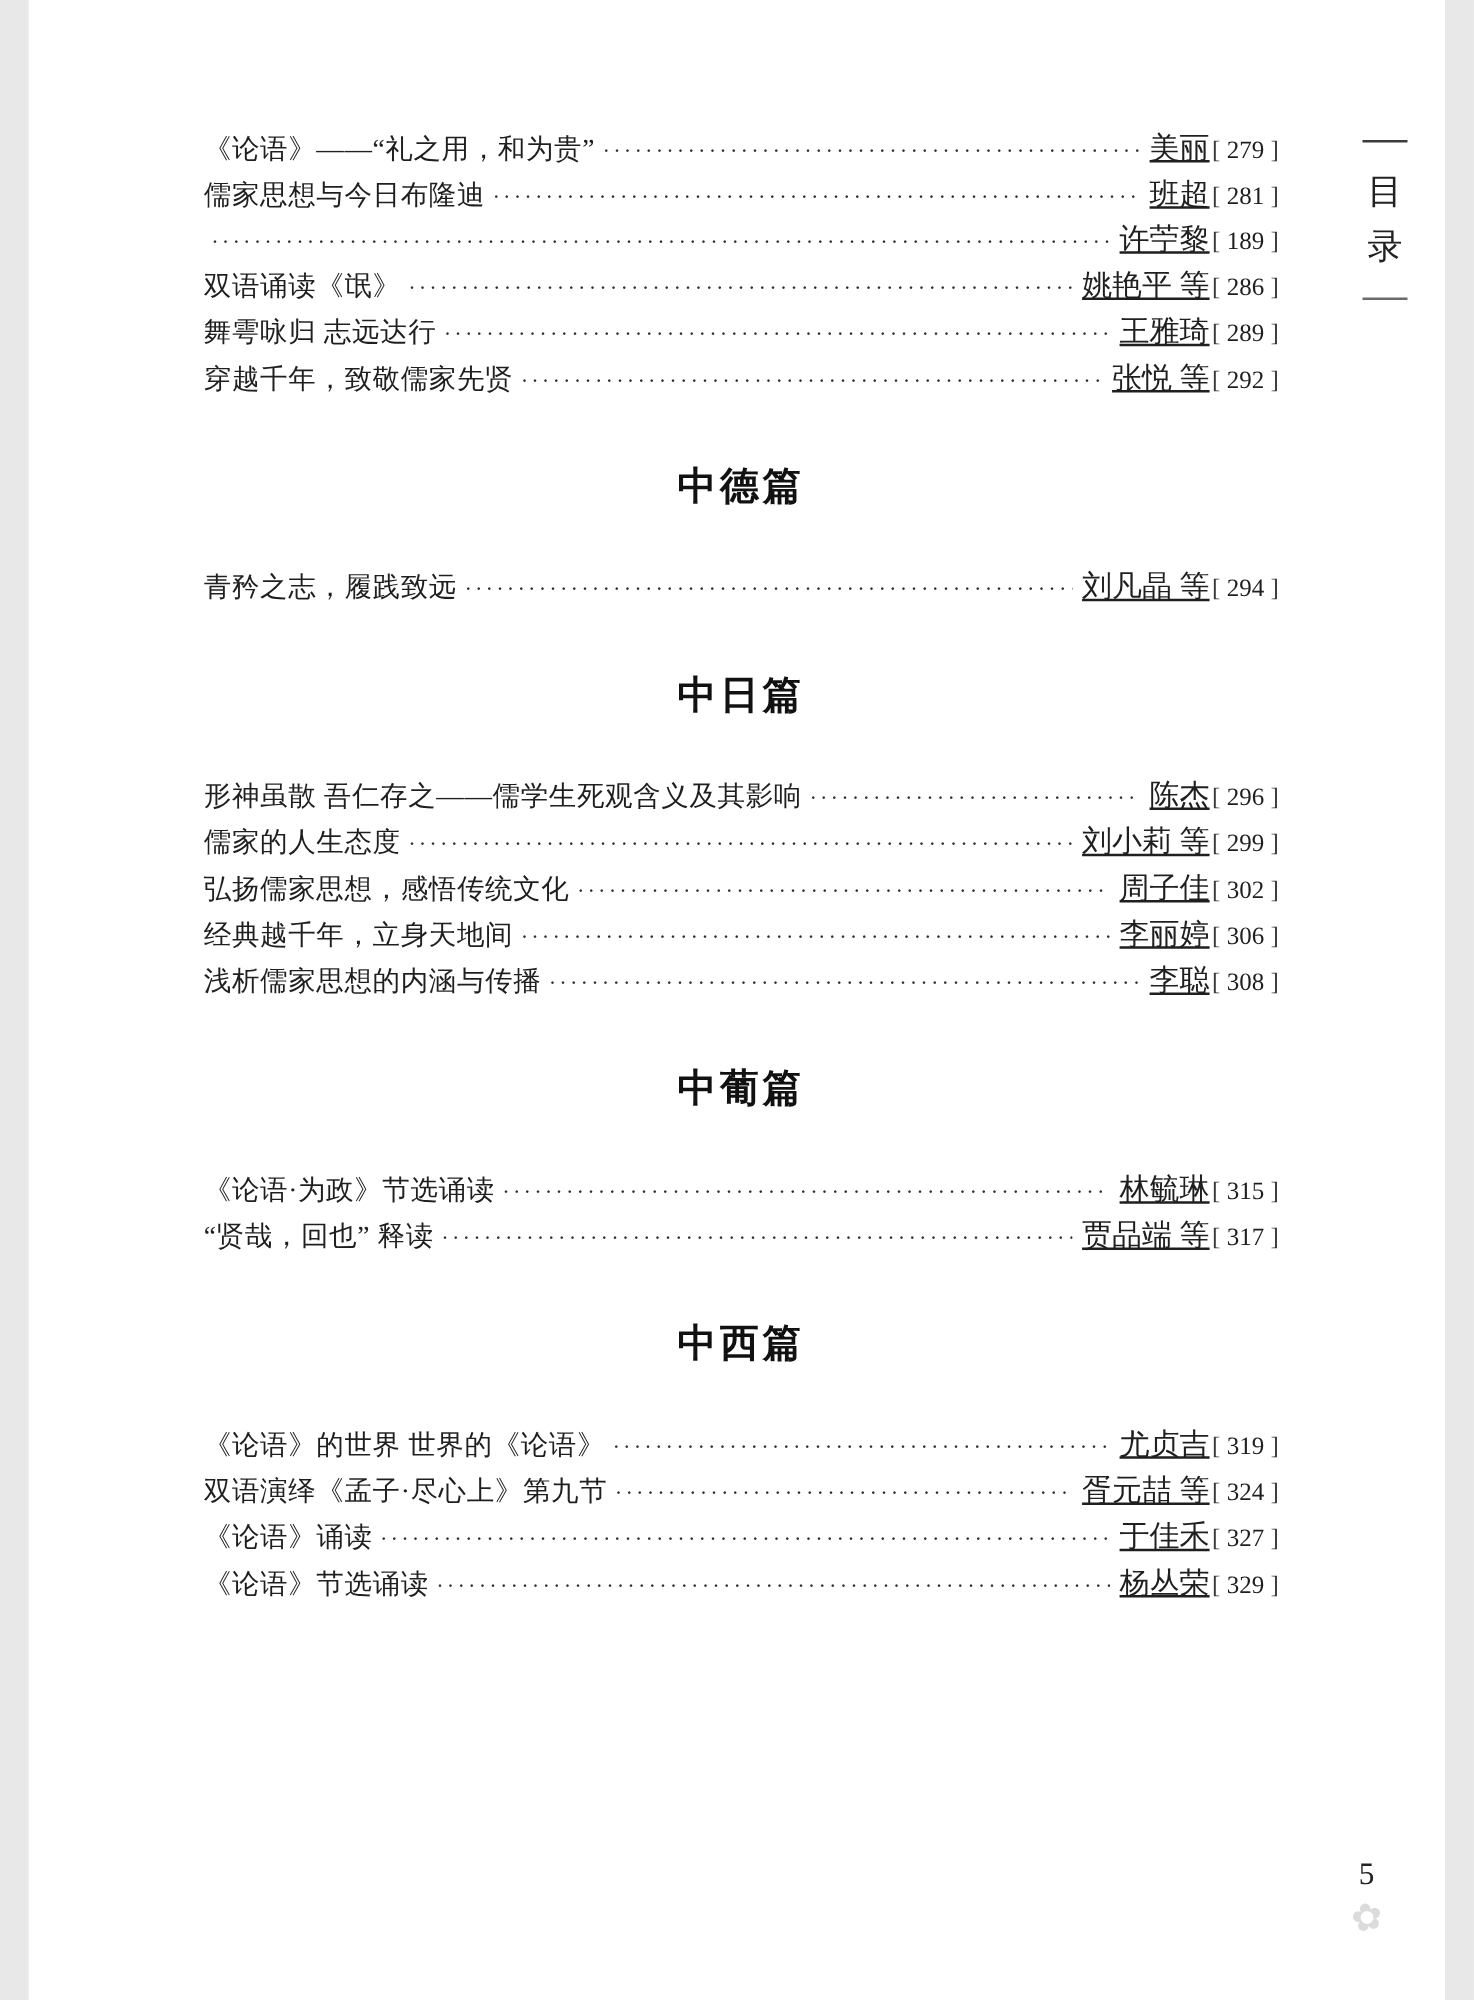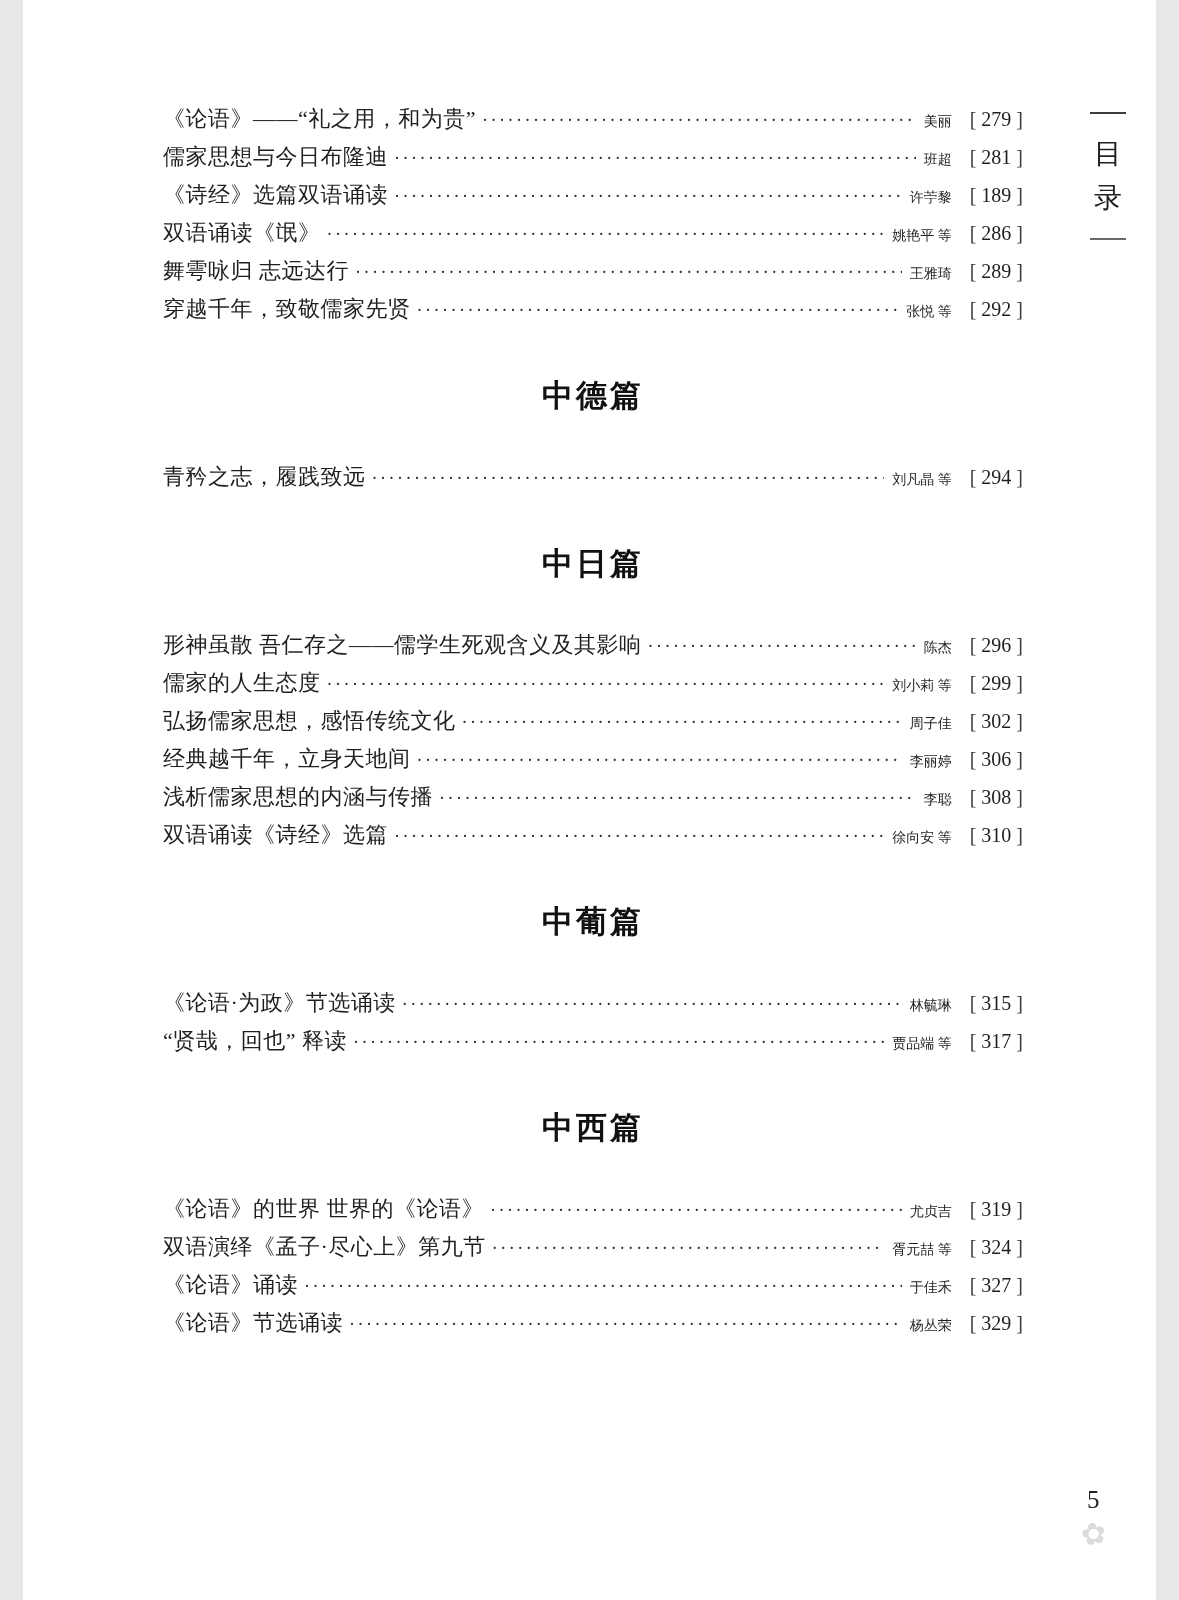--- a/index.html
+++ b/index.html
@@ -41,22 +41,23 @@
     margin: 0 8px 0 6px;
     font-size: 18px;
     letter-spacing: 2.5px;
     color: #2e2e2e;
   }
   .leader::after {
     content: "········································································································································································";
   }
   .entry-author {
     flex: 0 0 auto;
-    font-size: 14px;
-    margin-right: 18px;
+    font-size: 24px;
+    margin-right: 2px;
+    text-decoration: underline;
   }
   .entry-page {
     flex: 0 0 auto;
     font-size: 20px;
   }
   .entry-page::before { content: "[ "; color: #3a3a3a; }
   .entry-page::after  { content: " ]"; color: #3a3a3a; }
   .section-heading {
     margin: 46px 0 42px;
     text-align: center;
@@ -127,21 +128,20 @@
   <div class="toc-section">
     <div class="section-entries">
   <div class="toc-entry">
     <span class="entry-title">儒家思想与今日布隆迪</span>
     <span class="leader"></span>
     <span class="entry-author">班超</span>
     <span class="entry-page">281</span>
   </div>
 
   <div class="toc-entry">
-    <span class="entry-title">《诗经》选篇双语诵读</span>
     <span class="leader"></span>
     <span class="entry-author">许苧黎</span>
     <span class="entry-page">189</span>
   </div>
 
   <div class="toc-entry">
     <span class="entry-title">双语诵读《氓》</span>
     <span class="leader"></span>
     <span class="entry-author">姚艳平 等</span>
     <span class="entry-page">286</span>
@@ -206,26 +206,20 @@
     <span class="entry-page">306</span>
   </div>
 
   <div class="toc-entry">
     <span class="entry-title">浅析儒家思想的内涵与传播</span>
     <span class="leader"></span>
     <span class="entry-author">李聪</span>
     <span class="entry-page">308</span>
   </div>
 
-  <div class="toc-entry">
-    <span class="entry-title">双语诵读《诗经》选篇</span>
-    <span class="leader"></span>
-    <span class="entry-author">徐向安 等</span>
-    <span class="entry-page">310</span>
-  </div>
 </div>
   </div>
 
   <div class="toc-section">
     <div class="section-heading">中葡篇</div>
     <div class="section-entries">
 
   <div class="toc-entry">
     <span class="entry-title">《论语·为政》节选诵读</span>
     <span class="leader"></span>

